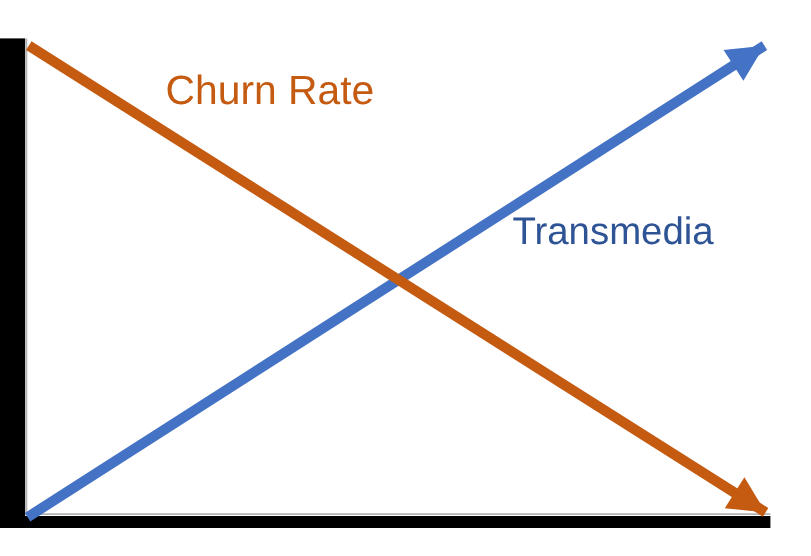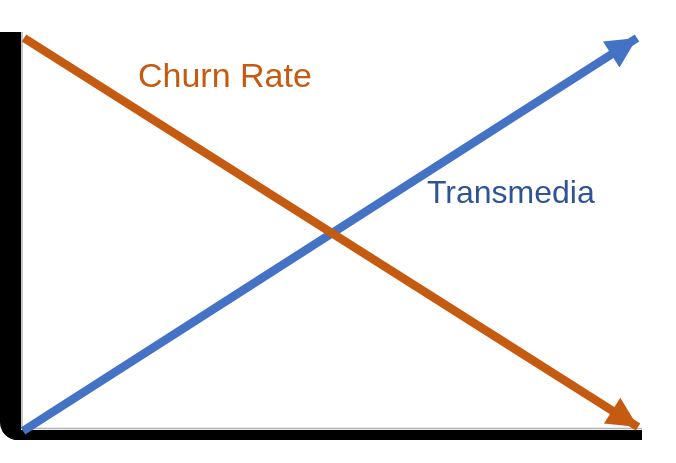--- a/index.html
+++ b/index.html
@@ -7,21 +7,20 @@
     padding: 0;
     background: #ffffff;
     font-family: "Liberation Sans", sans-serif;
   }
   .stage {
     position: relative;
     width: 676px;
     height: 440px;
     overflow: hidden;
     background: #ffffff;
-    border-radius: 18px;
   }
   svg { display: block; }
   .chart-label {
     font-family: "Liberation Sans", sans-serif;
     font-weight: 400;
   }
 </style>
 </head>
 <body>
 

